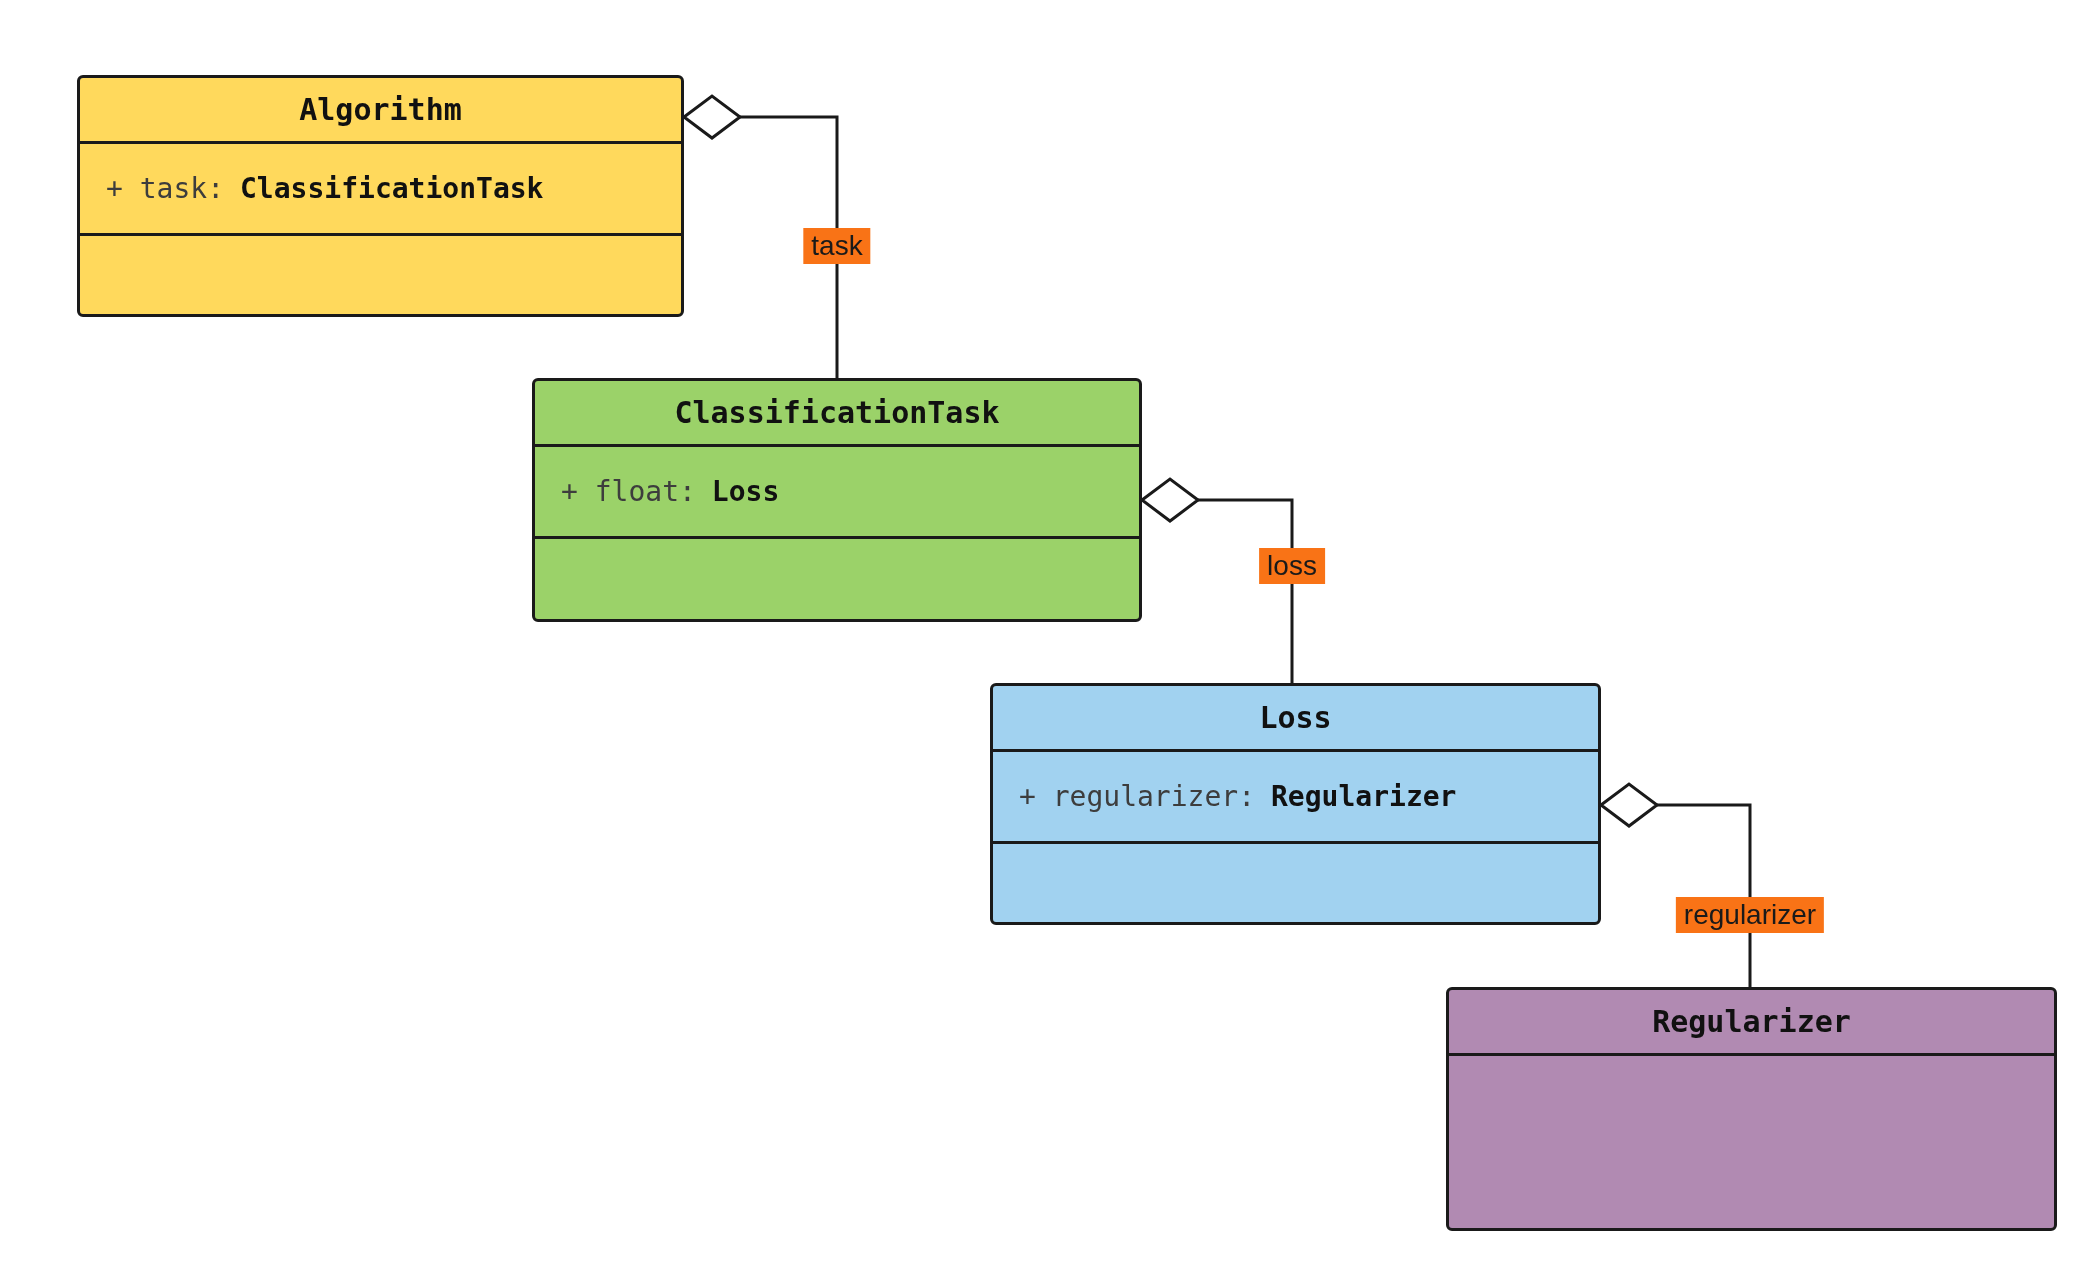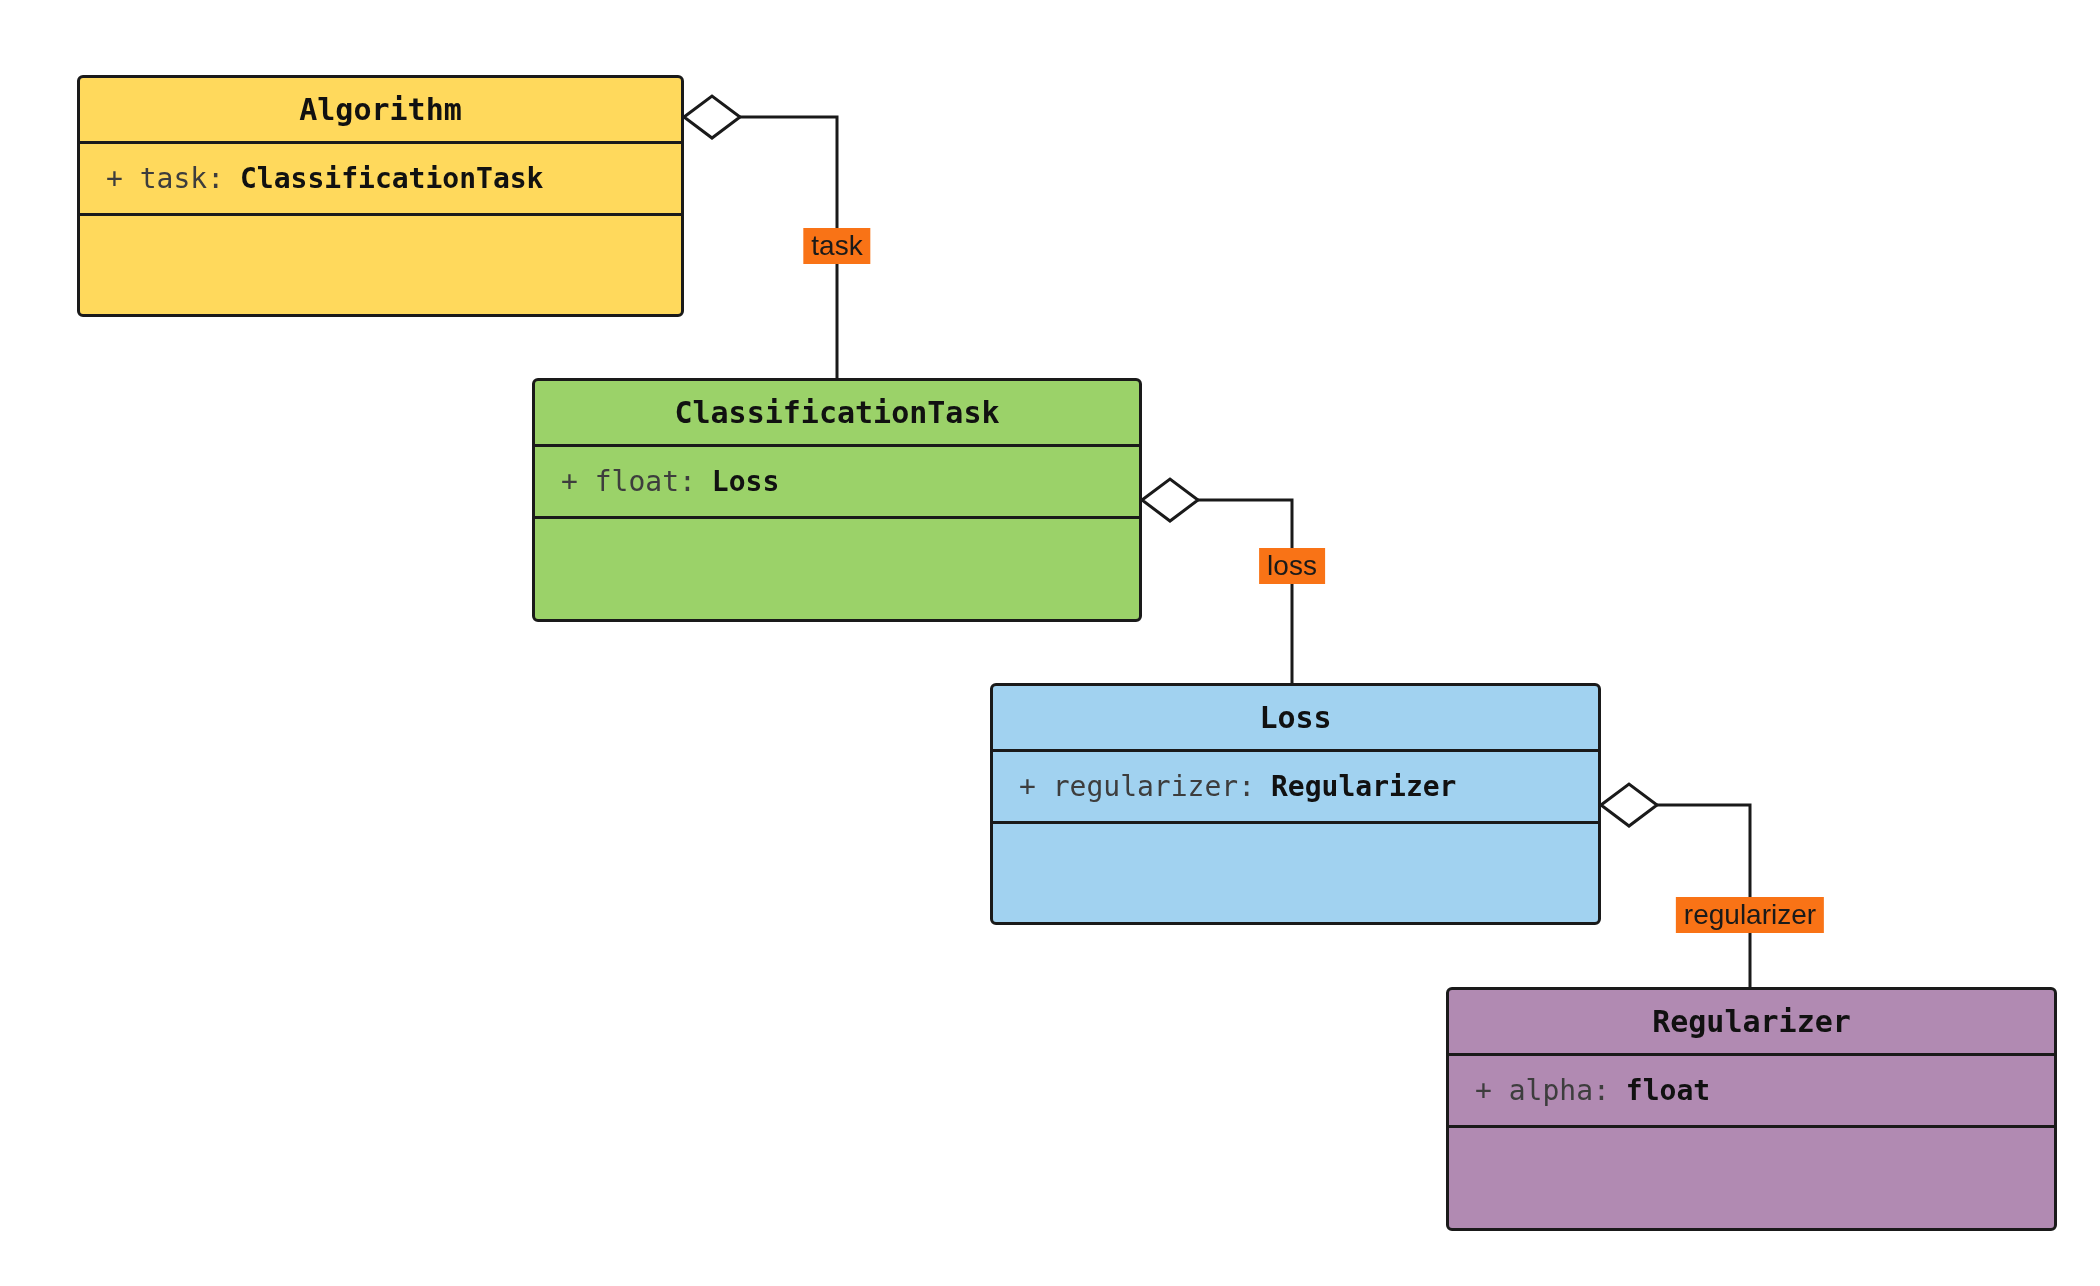--- a/index.html
+++ b/index.html
@@ -22,21 +22,21 @@
     height: 66px;
     border-bottom: 3px solid #1a1a1a;
     display: flex;
     align-items: center;
     justify-content: center;
     font-weight: bold;
     font-size: 30px;
     color: #111;
   }
   .class-attrs {
-    height: 72px;
+    height: 92px;
     border-bottom: 3px solid #1a1a1a;
     display: flex;
     align-items: center;
     padding-left: 26px;
     font-size: 28px;
     color: #111;
   }
   .attr-label { color: #3d3d3d; font-weight: normal; }
   .attr-type { font-weight: bold; color: #111; margin-left: 16px; }
   .class-footer { flex: 1; }
@@ -95,20 +95,16 @@
     <div class="class-header">Loss</div>
     <div class="class-attrs">
       <span class="attr-label">+ regularizer:</span>
       <span class="attr-type">Regularizer</span>
     </div>
     <div class="class-footer"></div>
   </div>
 
   <div class="class-node" style="left: 1446px; top: 987px; width: 611px; height: 244px; background: rgb(177, 138, 178);">
     <div class="class-header">Regularizer</div>
-    <div class="class-attrs">
-      <span class="attr-label">+ alpha:</span>
-      <span class="attr-type">float</span>
-    </div>
     <div class="class-footer"></div>
   </div>
 
 </div>
 
 </body></html>

